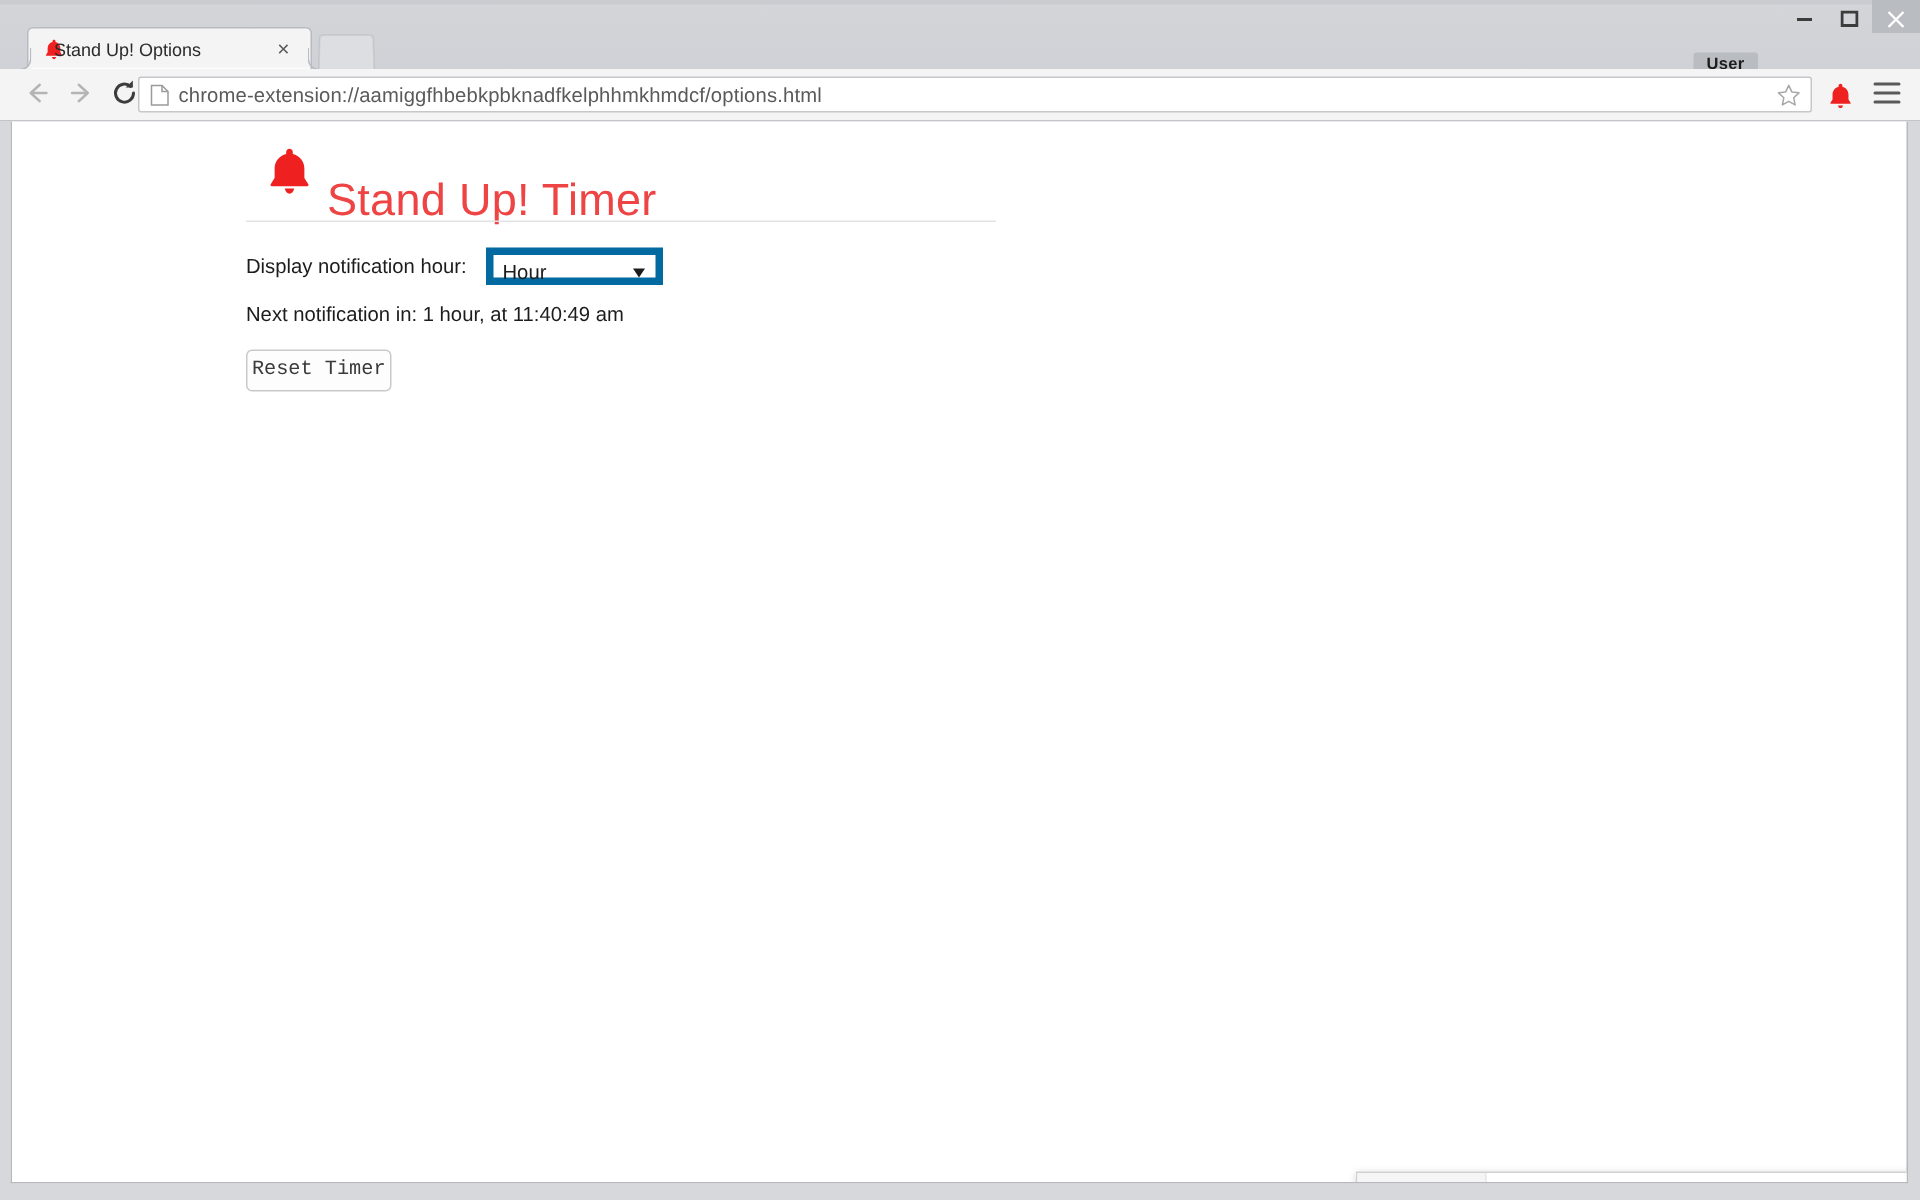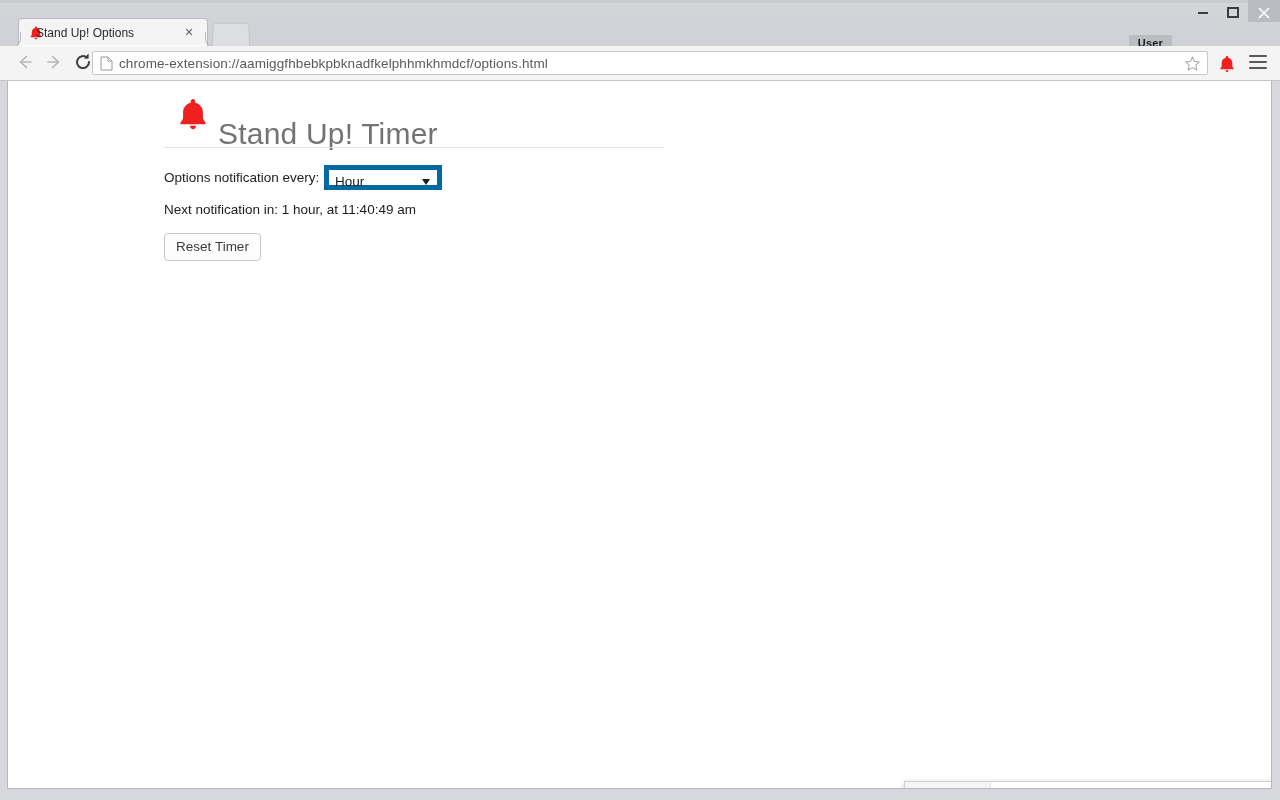--- a/index.html
+++ b/index.html
@@ -301,21 +301,21 @@
     top: 5px;
     width: 34px;
     height: 38px;
   }
   .page-title {
     position: absolute;
     left: 54px;
     top: 0px;
     font-size: 30px;
     font-weight: 300;
-    color: #737373;
+    color: #ef4444;
     letter-spacing: 0.2px;
     line-height: 46px;
     white-space: nowrap;
     margin-top: 19px;
   }
   .divider {
     position: absolute;
     left: 156px;
     top: 66px;
     width: 500px;
@@ -384,21 +384,21 @@
   .reset-btn {
     position: absolute;
     left: 156px;
     top: 152px;
     width: 97px;
     height: 28px;
     background: #fdfdfd;
     border: 1px solid #c9c9c9;
     border-radius: 4px;
     box-sizing: border-box;
-    font-family: Liberation Sans, sans-serif;
+    font-family: Liberation Mono, monospace;
     font-size: 13.5px;
     color: #3a3a3a;
     cursor: pointer;
     text-align: center;
     line-height: 26px;
     padding: 0;
   }
 
   
   .toast {
@@ -521,21 +521,21 @@
             <path d="M16 2c-1.2 0-2.1.9-2.1 2.1v1.3C9.6 6.4 6.6 10.1 6.6 14.5v6.1l-2.5 3.9c-.35.55 0 1.25.7 1.25h22.4c.7 0 1.05-.7.7-1.25l-2.5-3.9v-6.1c0-4.4-3-8.1-7.3-9.1V4.1C18.1 2.9 17.2 2 16 2z" fill="#ef2020"></path>
             <path d="M13 27.2c.35 1.95 1.6 3.3 3 3.3s2.65-1.35 3-3.3z" fill="#ef2020"></path>
           </svg>
         </span>
         <h1 class="page-title">Stand Up! Timer</h1>
       </div>
 
       <div class="divider"></div>
 
       <div class="form-row">
-        <span class="form-label">Options notification every:</span>
+        <span class="form-label">Display notification hour:</span>
         <div class="interval-select">
           <span class="interval-select-text">Hour</span>
           <span class="select-arrow"></span>
         </div>
       </div>
 
       <div class="status-text">Next notification in: 1 hour, at 11:40:49 am</div>
 
       <button class="reset-btn">Reset Timer</button>
 

